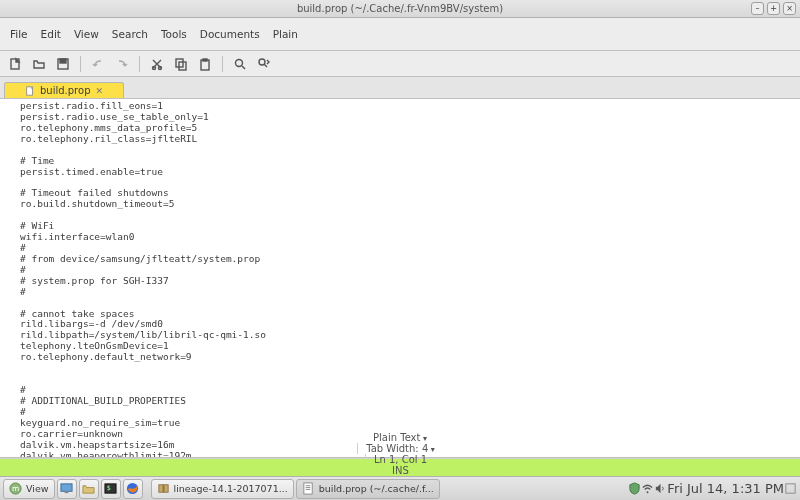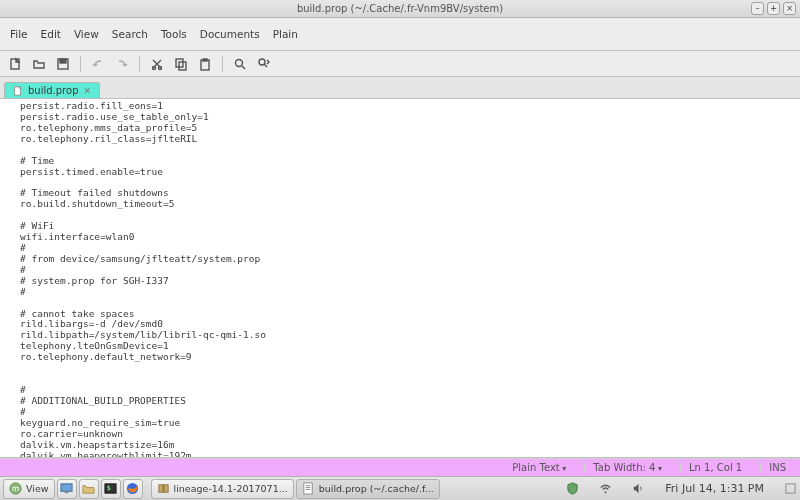--- a/index.html
+++ b/index.html
@@ -97,25 +97,25 @@
 
 .tabbar {
   height: 22px;
   background: #e5e5e5;
   border-bottom: 1px solid #c0c0c0;
   display: flex;
   align-items: flex-end;
   padding: 0 4px;
 }
 .tab {
-  background: #5eead4;
+  background: #fde047;
   border: 1px solid #b5b5b5;
   border-bottom: none;
   border-radius: 3px 3px 0 0;
-  padding: 2px 8px;
+  padding: 2px 20px;
   font-size: 10px;
   display: flex;
   align-items: center;
   gap: 5px;
   cursor: pointer;
 }
 .tab .tab-icon { width: 10px; height: 10px; }
 .tab .close-x {
   font-size: 9px;
   color: #777;
@@ -138,29 +138,29 @@
 }
 
 
 .editor::-webkit-scrollbar { width: 13px; }
 .editor::-webkit-scrollbar-track { background: #ededed; }
 .editor::-webkit-scrollbar-thumb { background: #bdbdbd; border: 1px solid #a8a8a8; border-radius: 2px; }
 
 
 .statusbar {
   height: 18px;
-  background: #f0abfc;
+  background: #bef264;
   display: flex;
   align-items: center;
   justify-content: flex-end;
   padding: 0 6px;
-  gap: 10px;
   font-size: 10px;
   color: #555;
   border-top: 1px solid #d0d0d0;
+  flex-direction: column;
 }
 .statusbar .panel {
   padding: 0 8px;
   border-left: 1px solid #d0d0d0;
   cursor: pointer;
 }
 .statusbar .panel:first-child { border-left: none; }
 .statusbar .caret::after { content: " ▾"; font-size: 8px; }
 
 
@@ -184,22 +184,22 @@
   gap: 4px;
   font-size: 9.5px;
   cursor: pointer;
 }
 .taskbar .tb-icon { width: 20px; padding: 0; justify-content: center; }
 .taskbar .tb-btn.active { background: linear-gradient(#dcdcdc,#cdcdcd); }
 .taskbar .spacer { flex: 1; }
 .taskbar .tray {
   display: flex;
   align-items: center;
-  gap: 20px;
-  font-size: 11px;
+  gap: 0;
+  font-size: 13px;
   color: #444;
 }
 .taskbar svg { width: 13px; height: 13px; }
 </style>
 </head>
 <body>
 
 <div class="titlebar">
   <div class="title">build.prop (~/.Cache/.fr-Vnm9BV/system)</div>
   <div class="window-controls">

